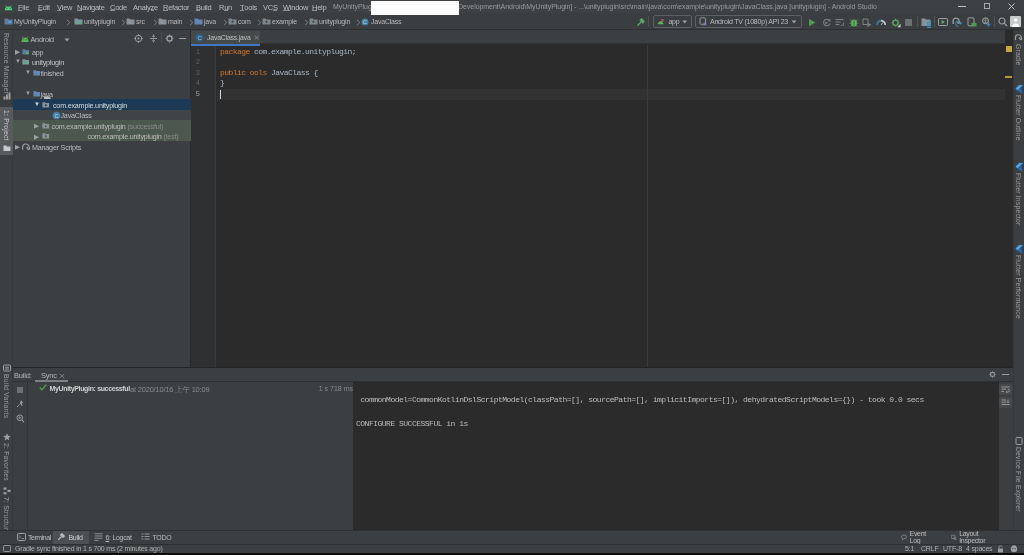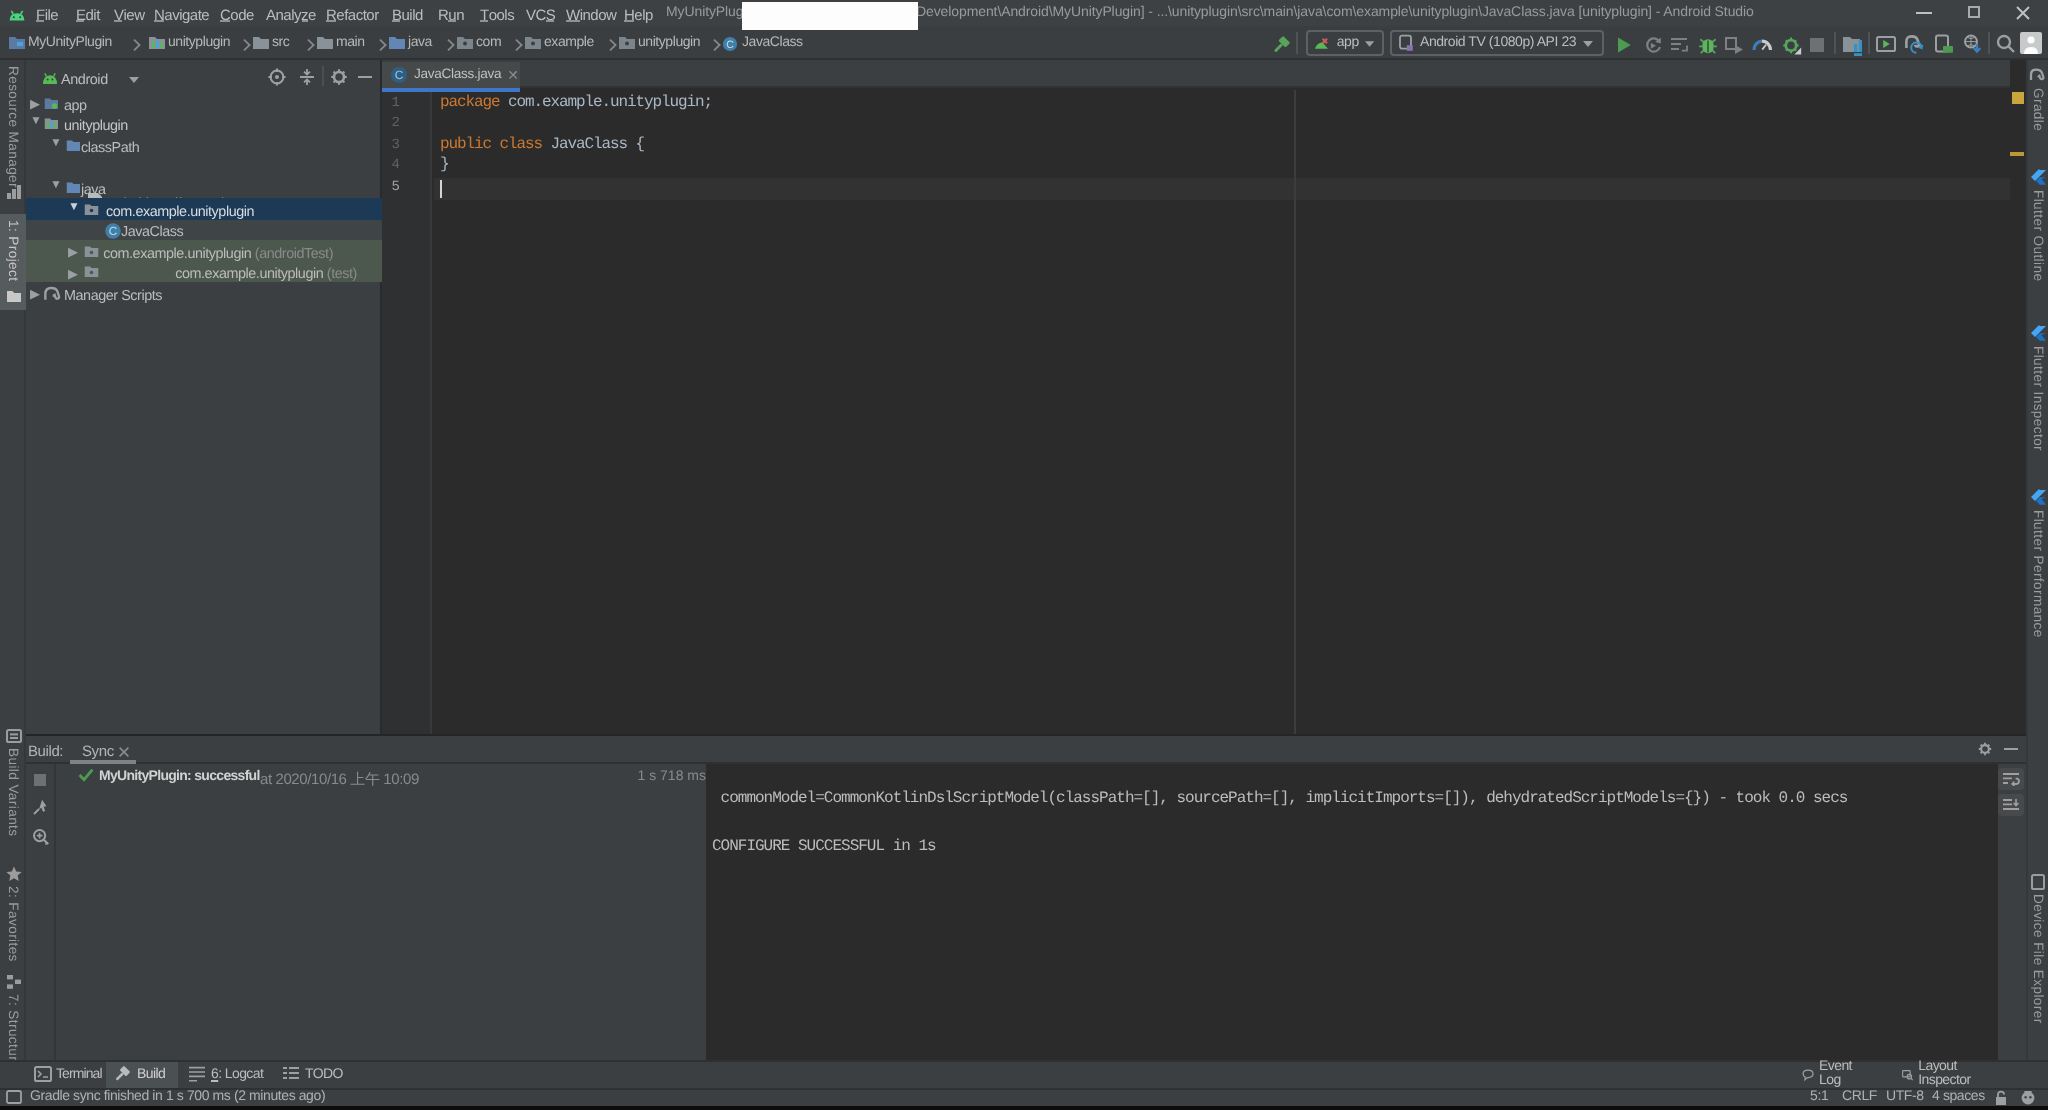--- a/index.html
+++ b/index.html
@@ -358,21 +358,21 @@
         <rect x="4.2" y="3.2" width="1.5" height="4.5" fill="#4da1e0"></rect>
         <rect x="6.4" y="4.8" width="1.5" height="2.9" fill="#57ba55"></rect>
       </svg>
     <span class="lbl" style="left:19px;color:#c6c6c6;">unityplugin</span>
     </div>
   <div class="trow" style="top:67.2px;">
       <span class="arr" style="left:12px;font-size:6px;">▼</span>
     <svg style="left:19.8px;top:1.5px" width="7.5" height="7" viewBox="0 0 10 9">
         <path d="M0.5 1.5 h3.5 l1 1 h4.5 v6 h-9 z" fill="#6287b5"></path>
       </svg>
-    <span class="lbl" style="left:27.5px;">classPath</span>
+    <span class="lbl" style="left:27.5px;">finished</span>
     </div>
   <div class="trow" style="top:95px;">
     <svg style="left:30px;top:0.5px" width="9" height="10" viewBox="0 0 9 10">
         <path d="M1 0.5 h5 l2 2 v7 h-7 z" fill="#b6bbbd"></path>
         <path d="M2.5 7.8 Q2.5 5.2 4.5 5 Q6.5 5.2 6.5 7.8 Z" fill="#4d9b51"></path>
         <path d="M3.3 5.3 L2.8 4.3 M5.7 5.3 L6.2 4.3" stroke="#4d9b51" stroke-width="0.5"></path>
       </svg>
     <span class="lbl" style="left:38px;">AndroidManifest.xml</span>
     </div>
   <div class="trow" style="top:88.4px;">
@@ -396,21 +396,21 @@
         <text x="5" y="7.3" font-size="6.5" fill="#c4dbec" text-anchor="middle" font-family="Liberation Sans">C</text>
       </svg>
     <span class="lbl" style="left:47.5px;">JavaClass</span>
     </div>
   <div class="trow" style="top:120.2px;background:#4c584e;">
       <span class="arr" style="left:21px;">▶</span>
     <svg style="left:29px;top:1.5px" width="7.5" height="7" viewBox="0 0 10 9">
         <path d="M0.5 1.5 h3.5 l1 1 h4.5 v6 h-9 z" fill="#8a9299"></path>
         <circle cx="5" cy="5.5" r="1.2" fill="#4c584e"></circle>
       </svg>
-    <span class="lbl" style="left:38.6px;">com.example.unityplugin <span class="gray">(androidTest)</span></span>
+    <span class="lbl" style="left:38.6px;">com.example.unityplugin <span class="gray">(successful)</span></span>
     </div>
   <div class="trow" style="top:130.8px;background:#4c584e;">
       <span class="arr" style="left:21px;">▶</span>
     <svg style="left:29px;top:1.5px" width="7.5" height="7" viewBox="0 0 10 9">
         <path d="M0.5 1.5 h3.5 l1 1 h4.5 v6 h-9 z" fill="#8a9299"></path>
         <circle cx="5" cy="5.5" r="1.2" fill="#4c584e"></circle>
       </svg>
     <span class="lbl" style="left:38.6px;padding-left:36px;">com.example.unityplugin <span class="gray">(test)</span></span>
     </div>
   <div class="trow" style="top:141.4px;">
@@ -433,21 +433,21 @@
   <div class="abs" id="tabline"></div>
   <div class="abs" id="curline"></div>
   <div class="abs" id="gutter"></div>
   <div class="abs" id="marginline"></div>
   <span class="lnum" style="left:188px;top:47.5px;">1</span>
   <span class="lnum" style="left:188px;top:58.1px;">2</span>
   <span class="lnum" style="left:188px;top:68.7px;">3</span>
   <span class="lnum" style="left:188px;top:79.3px;">4</span>
   <span class="lnum" style="left:188px;top:89.9px;color:#a1a3a5;">5</span>
   <div class="cline" style="top:46.6px;"><span class="kw">package</span> com.example.unityplugin;</div>
-  <div class="cline" style="top:67.8px;"><span class="kw">public class</span> JavaClass {</div>
+  <div class="cline" style="top:67.8px;"><span class="kw">public ools</span> JavaClass {</div>
   <div class="cline" style="top:78.4px;">}</div>
   <div class="abs" id="cursor"></div>
   <div class="abs" id="inspectsq"></div>
   <div class="abs" id="inspectdash"></div>
 
   <div class="abs" id="rstripe"></div>
   <svg class="abs" style="left:1014px;top:33px" width="9" height="8" viewBox="0 0 12 10">
       <path d="M2 9 L2 5.5 Q2 2 5.5 2 Q8.6 2 9.3 4.2 L10.2 7 Q10.5 8.2 9.4 8.4 Q8.3 8.6 8 7.5 L7.6 6.2 Q7.1 6.6 6.4 6.5" fill="none" stroke="#9da0a2" stroke-width="1.5"></path>
     </svg>
   <div class="vtext" style="left:1015px;top:44px;">Gradle</div>

